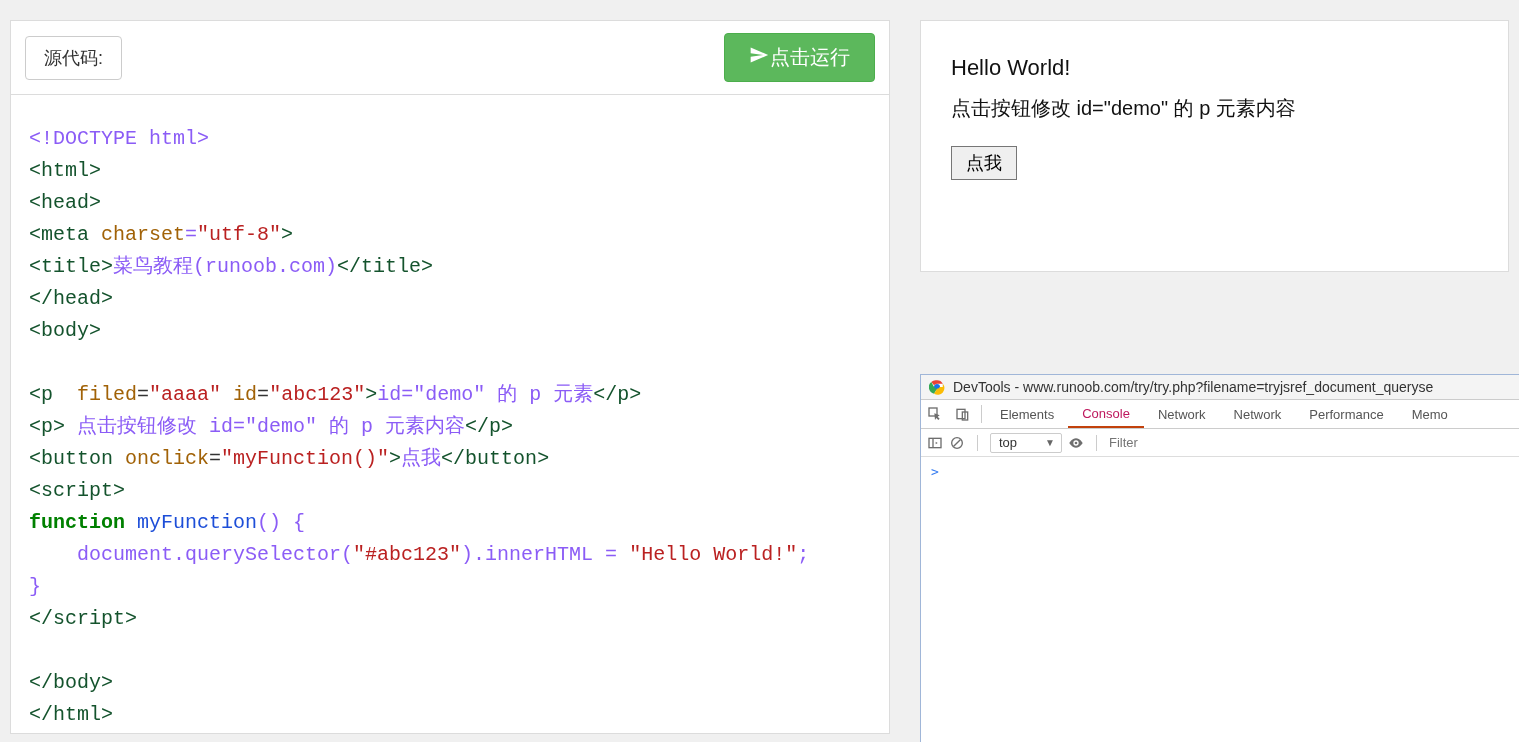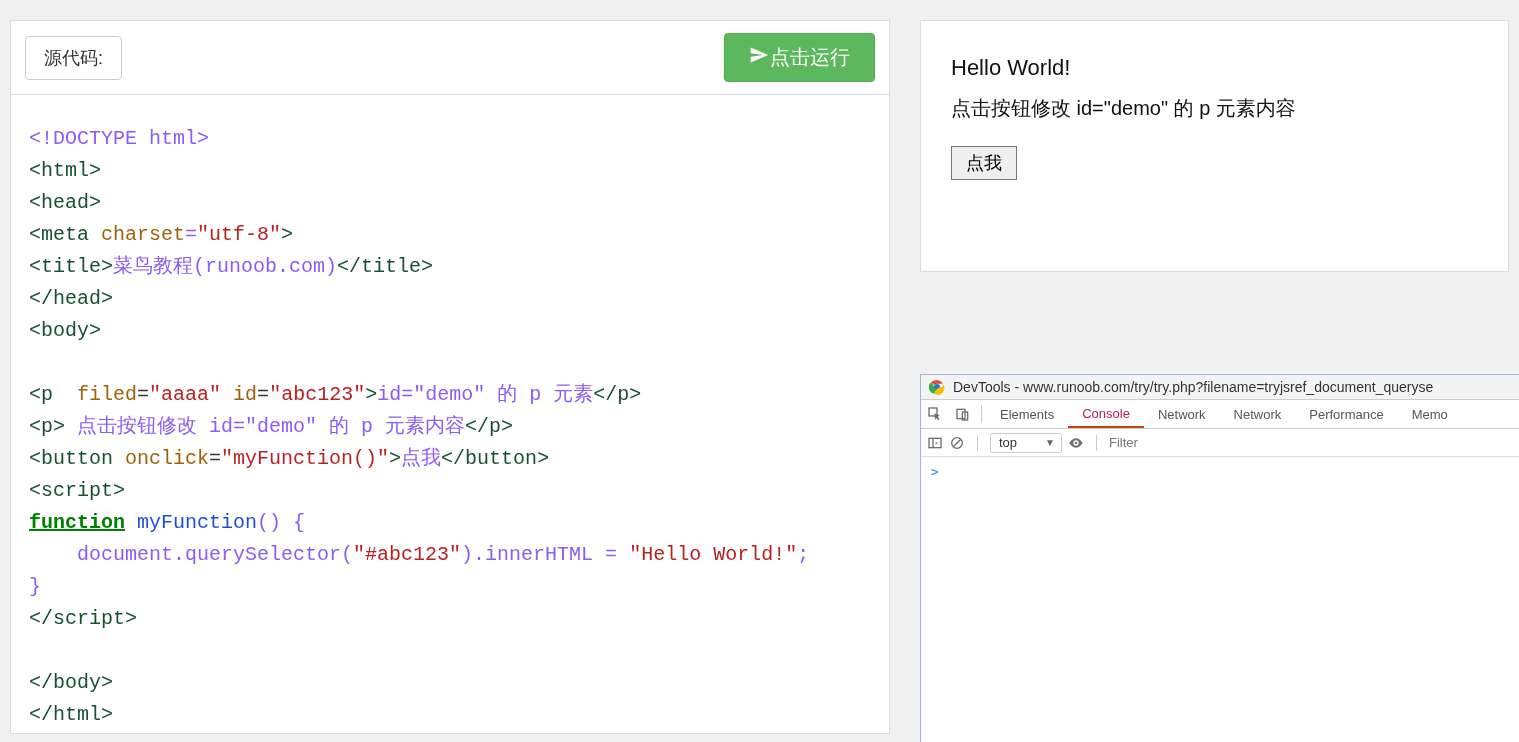--- a/index.html
+++ b/index.html
@@ -53,21 +53,21 @@
   font-family: Consolas, "Courier New", monospace;
   font-size: 20px;
   line-height: 32px;
   white-space: pre;
   height: 640px;
   overflow: auto;
 }
 .tok-tag { color: #14532d; }
 .tok-attr { color: #a16207; }
 .tok-val { color: #ba2121; }
-.tok-kw { color: #008000; font-weight: bold; text-decoration: underline; }
+.tok-kw { color: #008000; font-weight: bold; }
 .tok-kw2 { color: #1d4ed8; }
 .tok-str { color: #ba2121; }
 .tok-txt { color: #8b5cf6; }
 .result-area {
   background: #fff;
   border: 1px solid #dcdcdc;
   padding: 34px 30px;
   font-size: 20px;
   color: #111;
   height: 252px;

